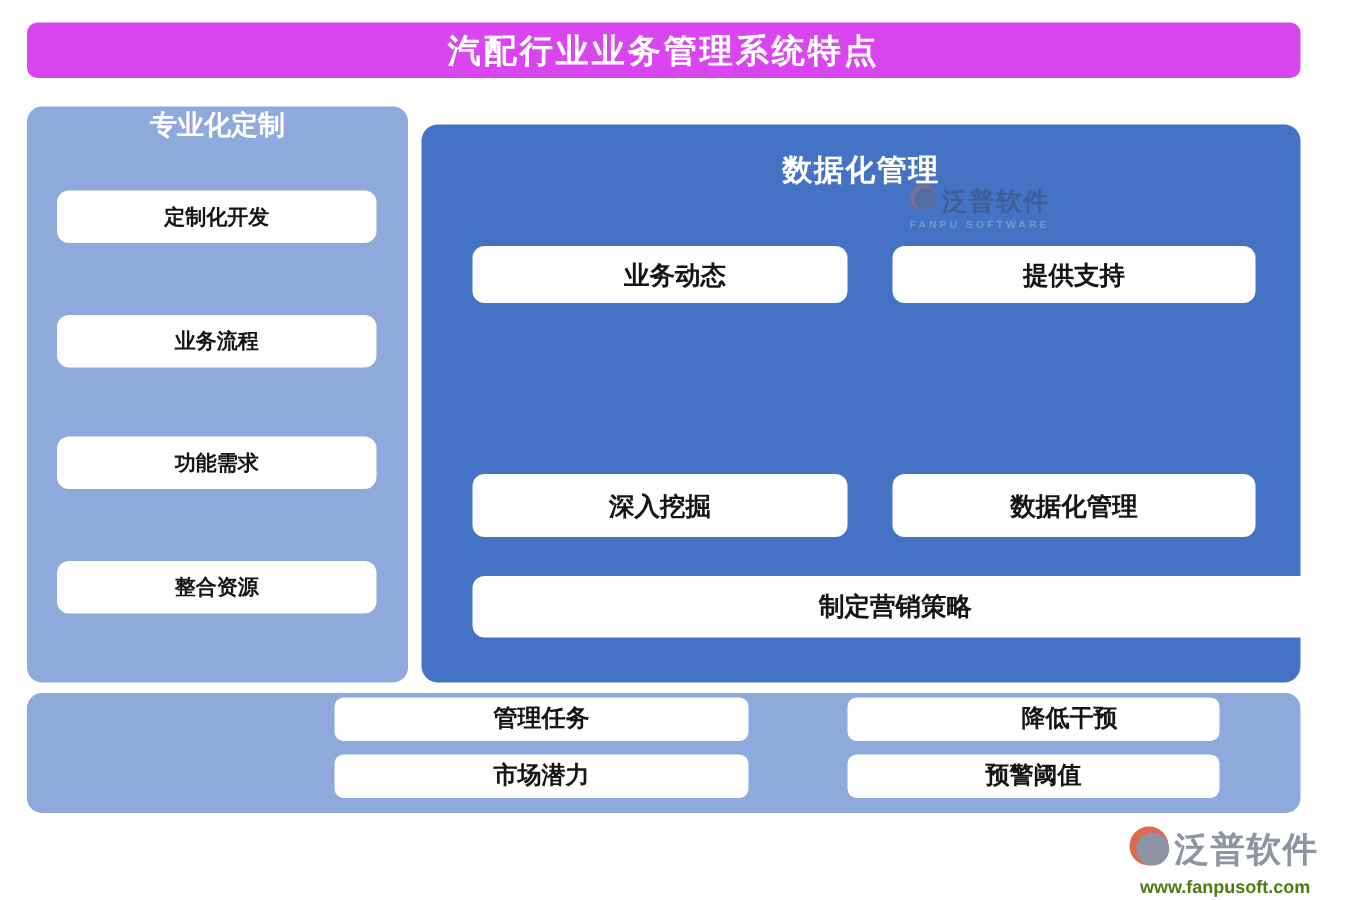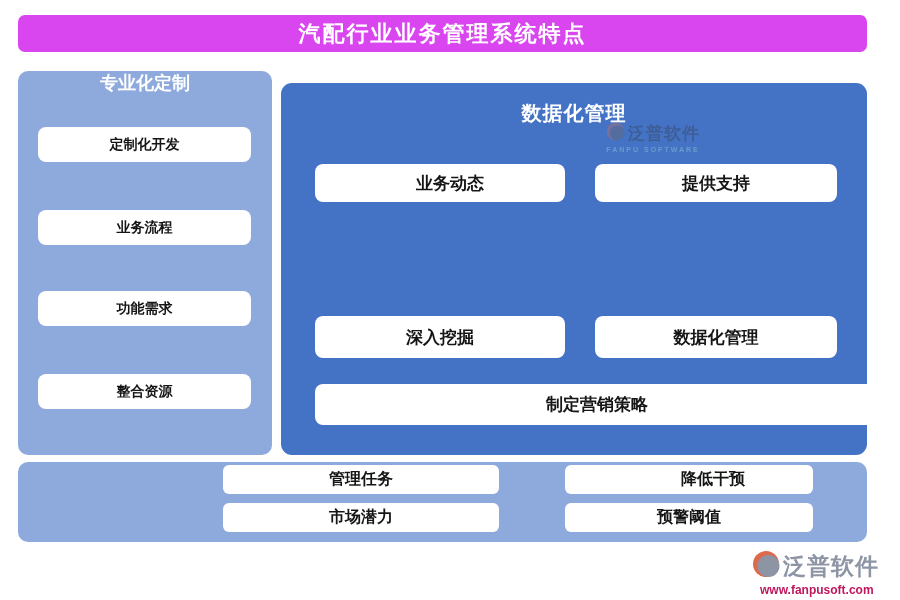--- a/index.html
+++ b/index.html
@@ -139,21 +139,21 @@
   }
   .footer-logo .fl-row { display: flex; align-items: center; gap: 3px; }
   .footer-logo .fl-name {
     color: #8D95A5;
     font-size: 23px;
     font-weight: bold;
     letter-spacing: 1px;
     line-height: 1;
   }
   .footer-logo .fl-url {
-    color: #be185d;
+    color: #4d7c0f;
     font-size: 12px;
     font-weight: bold;
     margin-top: 1px;
     padding-left: 8px;
     font-family: "Liberation Sans", sans-serif;
   }
 </style>
 </head>
 <body>
 

